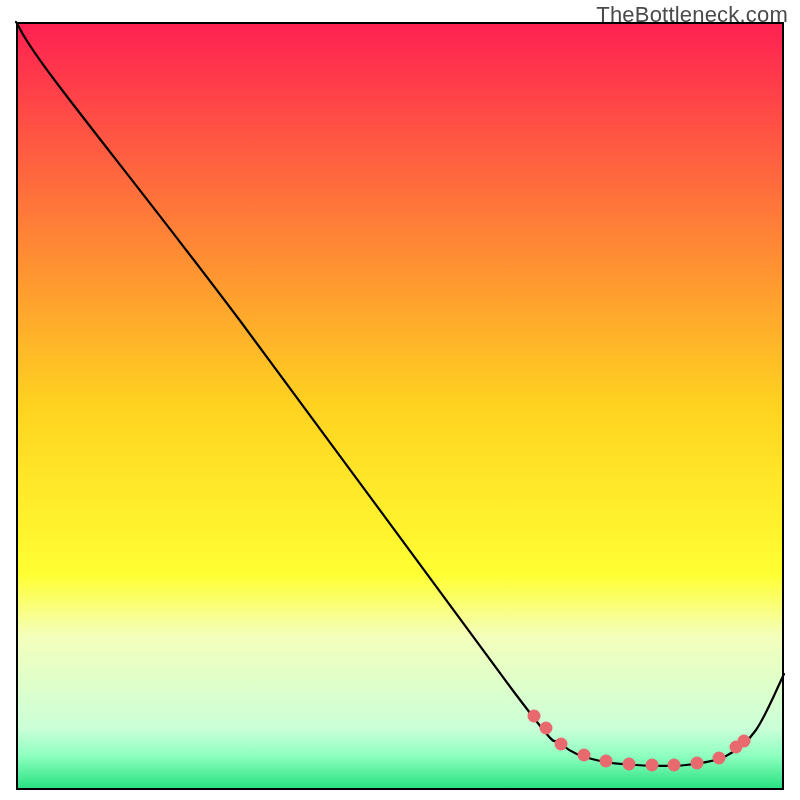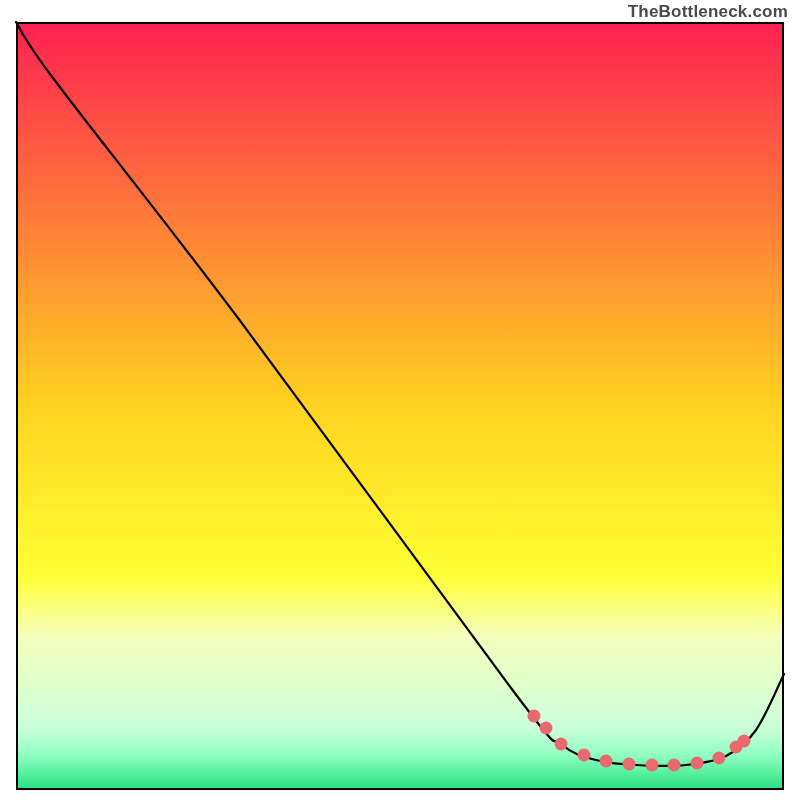--- a/index.html
+++ b/index.html
@@ -29,22 +29,22 @@
     left: 0;
     top: 0;
     width: 100%;
     height: 100%;
   }
   .watermark {
     position: absolute;
     top: 2px;
     right: 12px;
     color: #4a4a4a;
-    font-size: 17px;
-    font-weight: 700;
+    font-size: 22px;
+    font-weight: 400;
     letter-spacing: 0.2px;
   }
   .border-frame {
     position: absolute;
     left: 0;
     top: 0;
     width: 100%;
     height: 100%;
     box-sizing: border-box;
     border: 2px solid #000;

